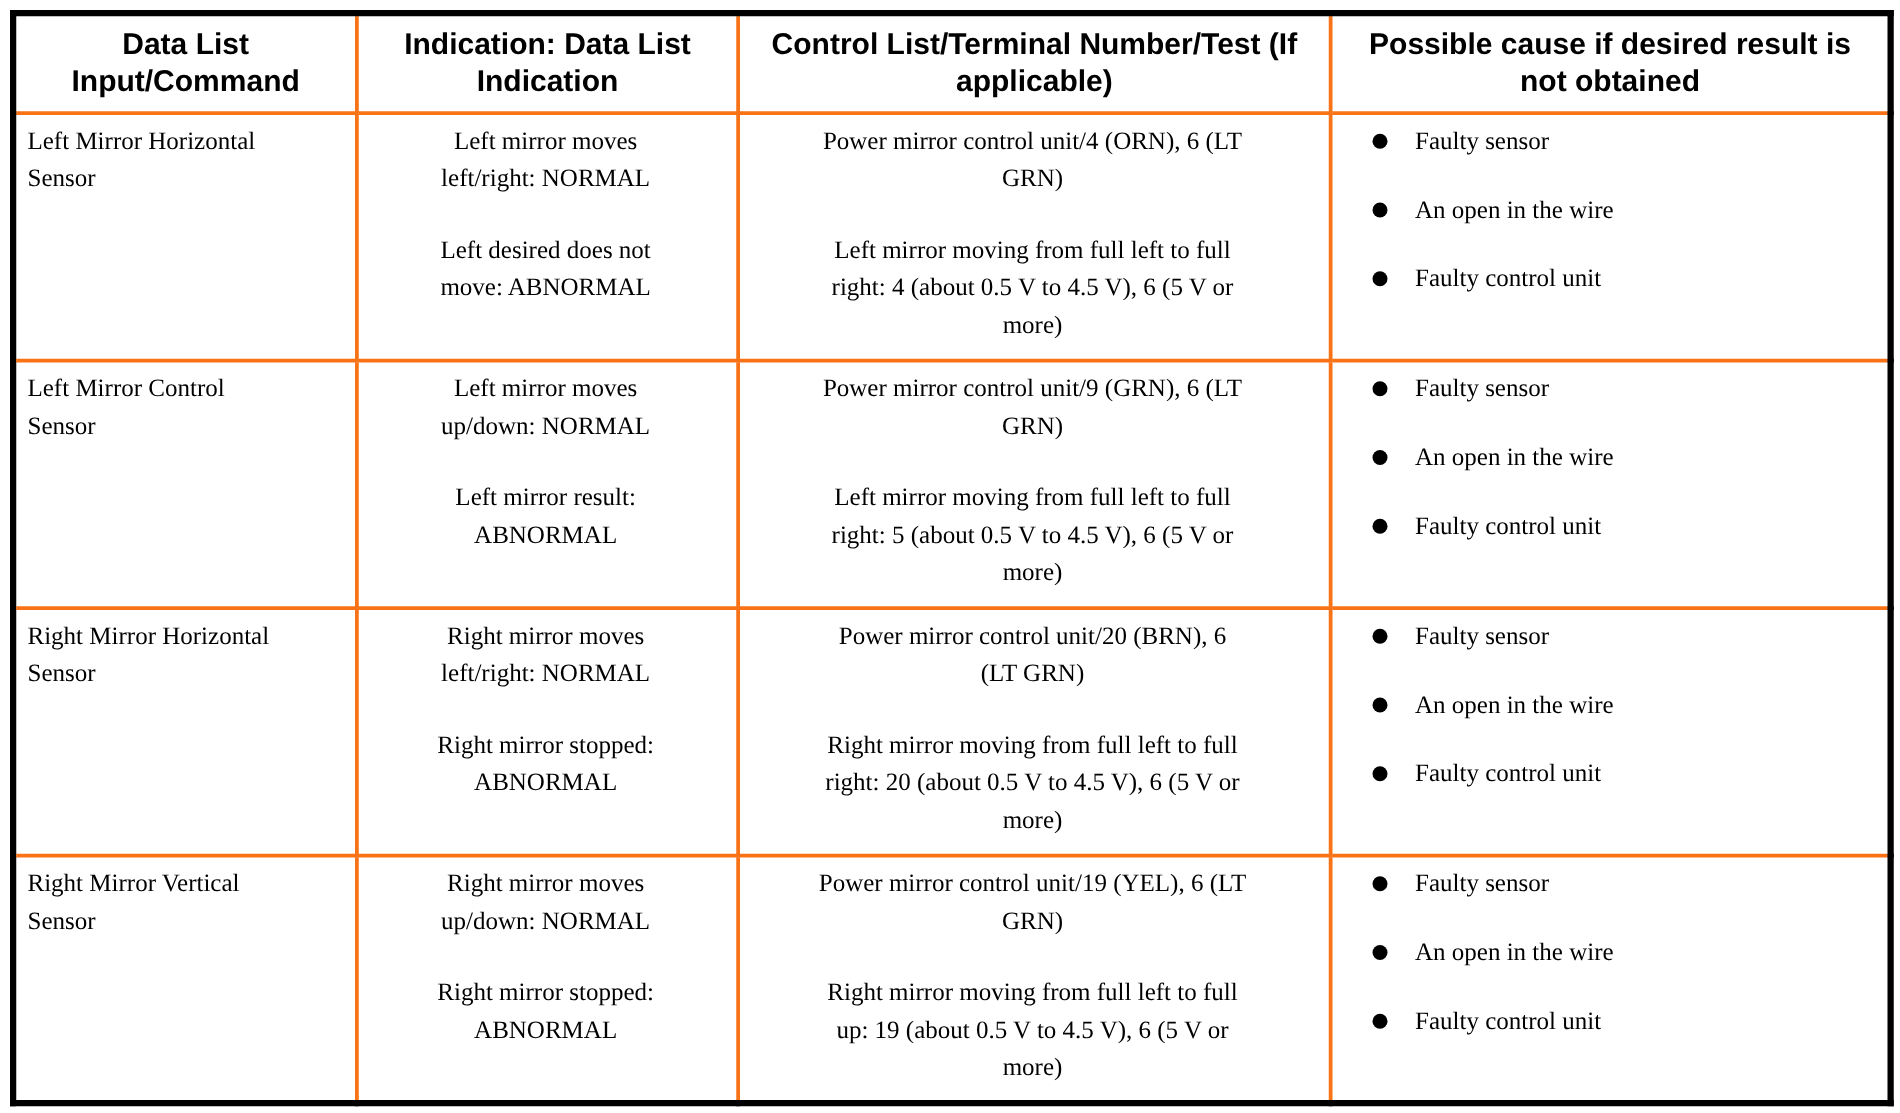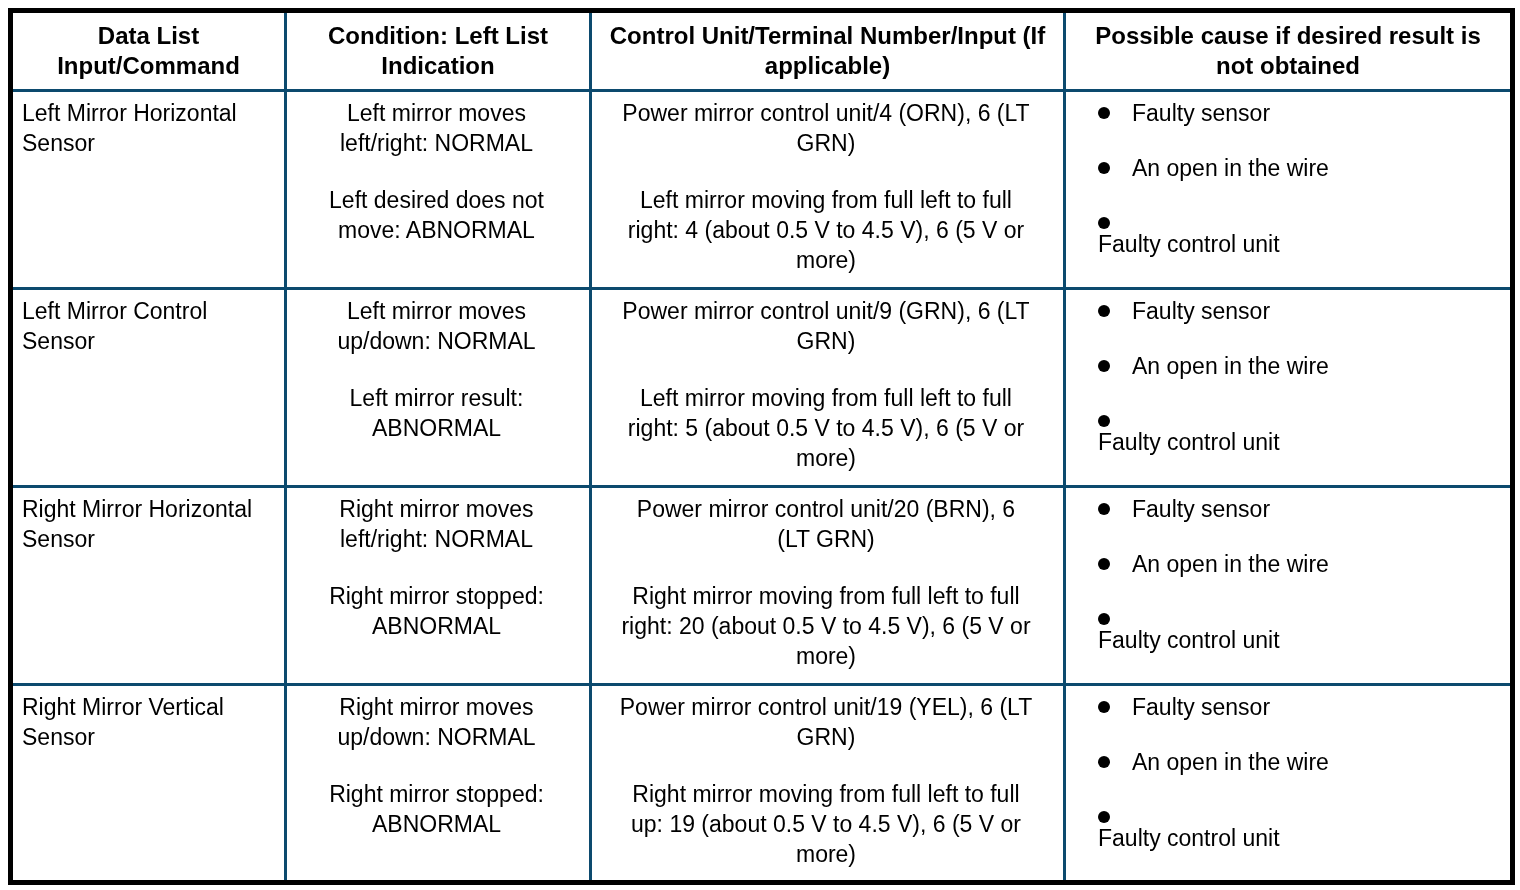--- a/index.html
+++ b/index.html
@@ -13,50 +13,51 @@
   table.doc-table {
     position: absolute;
     left: 8px; top: 8px;
     width: 1502px;
     border-collapse: collapse;
     table-layout: fixed;
     border: 5px solid #000000;
   }
   table.doc-table th,
   table.doc-table td {
-    border: 3px solid #0c4a6e;
+    border: 3px solid #f97316;
     overflow: hidden;
   }
   tr.header-row { height: 80px; }
   tr.data-row   { height: 198px; }
   th.col-header {
     font-size: 24px;
     font-weight: bold;
     line-height: 30px;
     text-align: center;
     vertical-align: middle;
     white-space: pre-line;
     padding: 4px 6px;
   }
   td.body-cell {
-    font-size: 23px;
+    font-size: 20px;
     line-height: 30px;
     vertical-align: top;
     padding: 6px 12px 6px 9px;
+    font-family: Liberation Serif, serif;
   }
   .cell-text, .para { white-space: pre-line; }
   .para { margin: 0 0 27px 0; text-align: center; }
   .para:last-child { margin-bottom: 0; }
   td.causes-cell { padding-left: 32px; }
   .cause-item {
     display: flex;
     align-items: flex-start;
     margin-bottom: 25px;
   }
-  .cause-item:last-child { margin-bottom: 0; flex-direction: column; }
+  .cause-item:last-child { margin-bottom: 0; }
   .bullet {
     flex: none;
     width: 12px; height: 12px;
     border-radius: 50%;
     background: #000000;
     margin: 9px 22px 0 0;
   }
 </style>
 </head>
 <body>
@@ -65,23 +66,23 @@
   <colgroup>
     <col style="width:275px">
     <col style="width:305px">
     <col style="width:474px">
     <col style="width:448px">
   </colgroup>
   <thead>
     <tr class="header-row">
       <th class="col-header">Data List
 Input/Command</th>
-      <th class="col-header">Condition: Left List
+      <th class="col-header">Indication: Data List
 Indication</th>
-      <th class="col-header">Control Unit/Terminal Number/Input (If
+      <th class="col-header">Control List/Terminal Number/Test (If
 applicable)</th>
       <th class="col-header">Possible cause if desired result is
 not obtained</th>
     </tr>
   </thead>
   <tbody>
 
     <tr class="data-row">
       <td class="body-cell">
         <div class="cell-text">Left Mirror Horizontal

